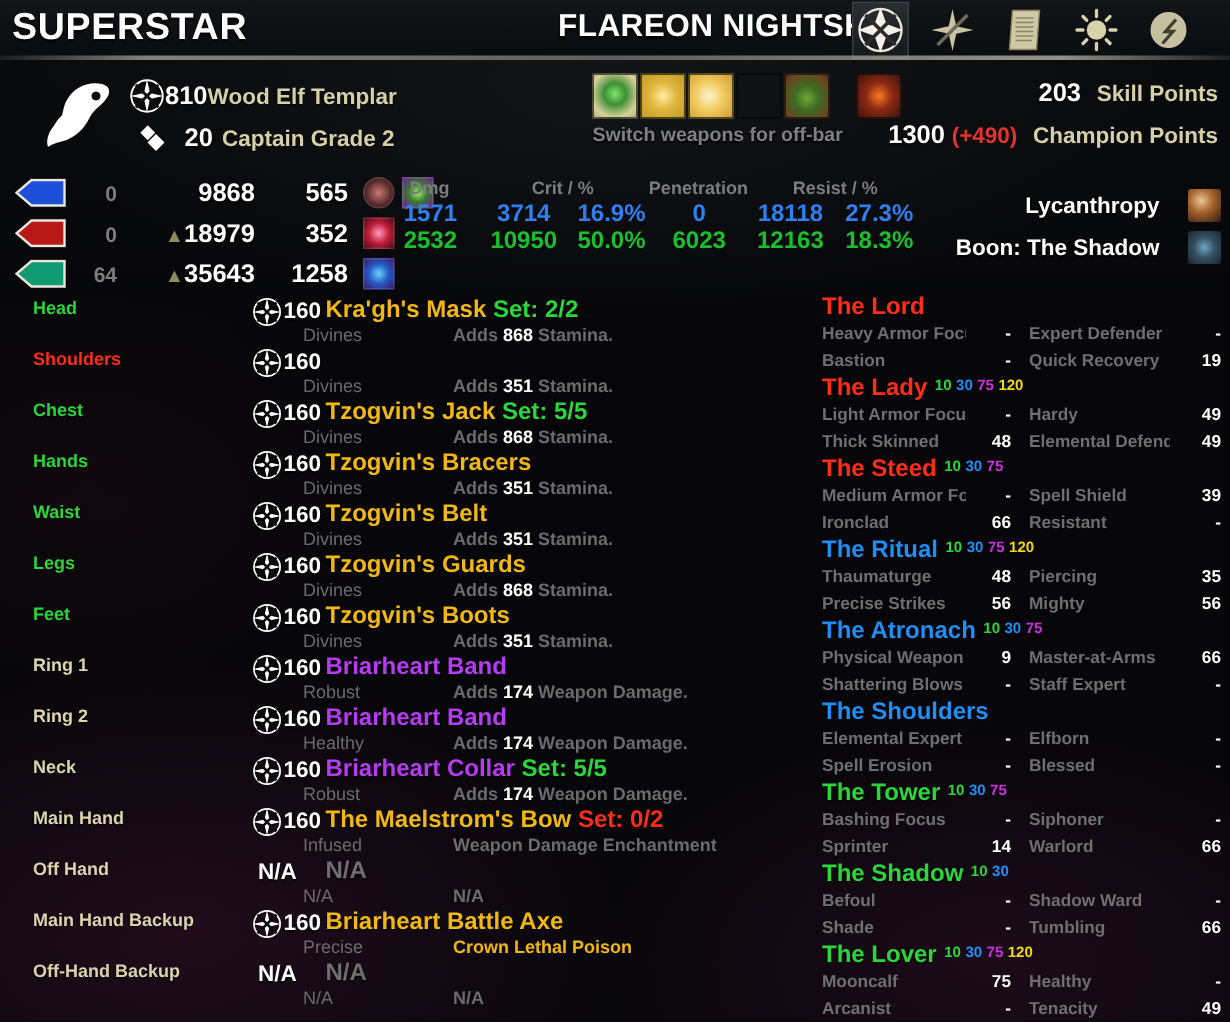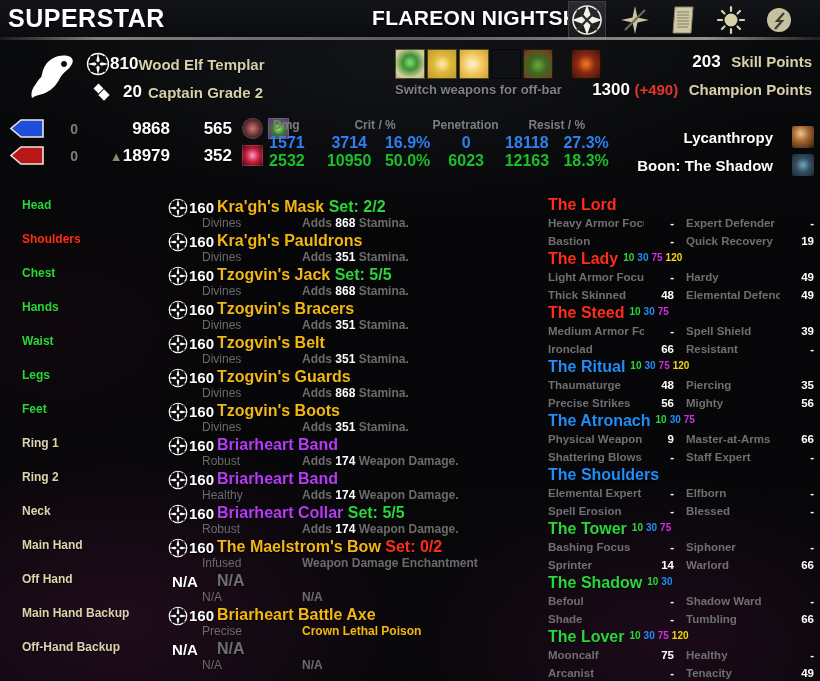--- a/index.html
+++ b/index.html
@@ -291,20 +291,33 @@
           </svg>
       </span>
       <span class="regen">0</span>
       <span class="maxval"><span class="up">▲</span><span>18979</span></span>
       <span class="recov">352</span>
       <span class="buffs">
         <span class="buffico" style="background:radial-gradient(circle,#ff9cc8 0%,#c21f3a 50%,#4a0a1a 100%);"></span>
       </span>
     </div>
 
+    <div class="resrow" style="left:10px; top:56px;">
+      <span class="resgem">
+        <svg width="34" height="19" viewBox="0 0 34 19">
+            <path d="M11 1 L33 1 L33 18 L11 18 L1 9.5 Z" fill="#129a72" stroke="#e9e6dc" stroke-width="1.6"></path>
+          </svg>
+      </span>
+      <span class="regen">64</span>
+      <span class="maxval"><span class="up">▲</span><span>35643</span></span>
+      <span class="recov">1258</span>
+      <span class="buffs">
+        <span class="buffico" style="background:radial-gradient(circle,#6ad2ff 0%,#2558c4 50%,#3a1c6a 100%);"></span>
+      </span>
+    </div>
   </div>
 
   <div class="dmgtable">
     <div class="hdr">
       <span class="c c1">Dmg</span>
       <span class="c c2" style="width:154px;">Crit / %</span>
       <span class="c c4">Penetration</span>
       <span class="c c5" style="width:156px;">Resist / %</span>
     </div>
     <div class="r mag">
@@ -350,21 +363,20 @@
         <div class="ench">Adds <span class="amt">868</span> Stamina.</div>
       </div>
       <div class="eqrow">
         <div class="slot red">Shoulders</div>
         <div class="gearstar"><svg width="20" height="20" viewBox="0 0 24 24">
             <circle cx="12" cy="12" r="10.5" fill="none" stroke="#ffffff" stroke-width="1.4"></circle>
             <path d="M12 1 L14 10 L23 12 L14 14 L12 23 L10 14 L1 12 L10 10 Z" fill="#ffffff"></path>
             <path d="M4.5 4.5 L19.5 19.5 M19.5 4.5 L4.5 19.5" stroke="#0d0d0d" stroke-width="2.2"></path>
           </svg></div>
         <div class="ilvl">160</div>
-        <div class="iname"><span class="q-gold">Kra'gh's Pauldrons</span></div>
         <div class="trait">Divines</div>
         <div class="ench">Adds <span class="amt">351</span> Stamina.</div>
       </div>
       <div class="eqrow">
         <div class="slot green">Chest</div>
         <div class="gearstar"><svg width="20" height="20" viewBox="0 0 24 24">
             <circle cx="12" cy="12" r="10.5" fill="none" stroke="#ffffff" stroke-width="1.4"></circle>
             <path d="M12 1 L14 10 L23 12 L14 14 L12 23 L10 14 L1 12 L10 10 Z" fill="#ffffff"></path>
             <path d="M4.5 4.5 L19.5 19.5 M19.5 4.5 L4.5 19.5" stroke="#0d0d0d" stroke-width="2.2"></path>
           </svg></div>

